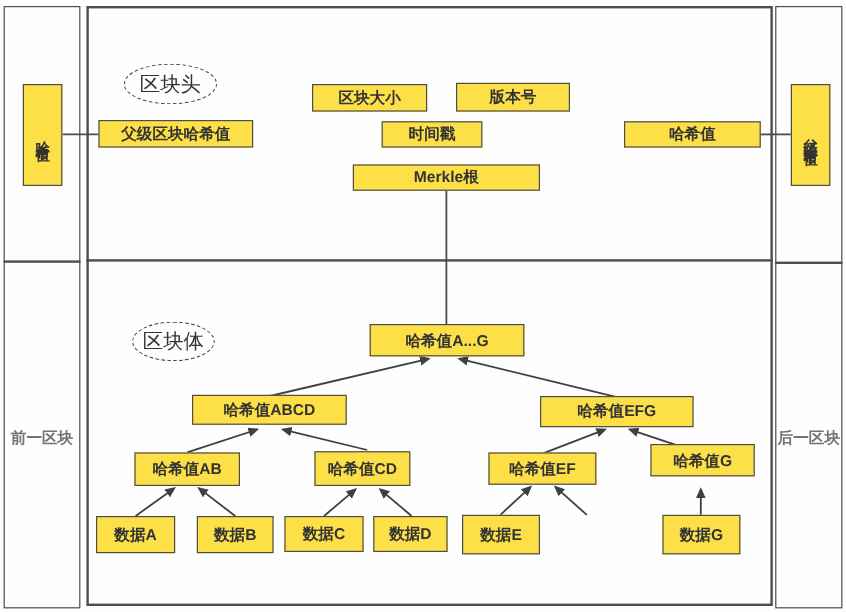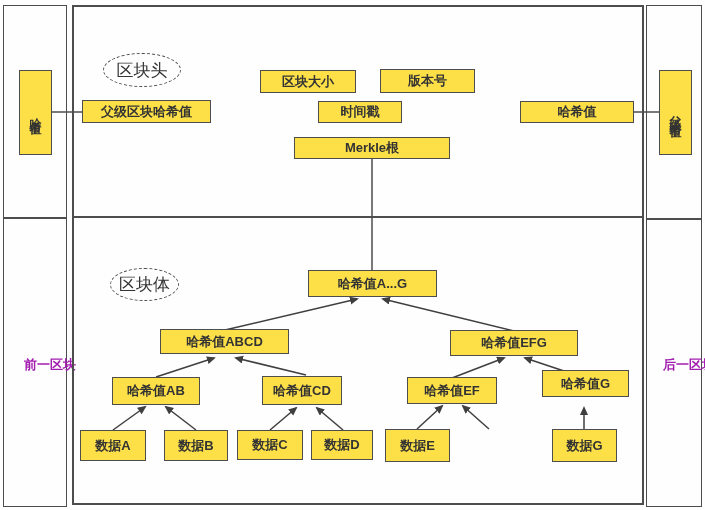--- a/index.html
+++ b/index.html
@@ -13,23 +13,22 @@
   .box{
     position:absolute;border:1.5px solid #4d4d4d;background:#fde047;box-sizing:border-box;
     display:flex;align-items:center;justify-content:center;
     font-size:13px;font-weight:bold;color:#333;white-space:nowrap;
   }
   .vlabel{
     writing-mode:vertical-rl;text-orientation:upright;
     font-size:12px;letter-spacing:3px;line-height:1;
   }
   .collabel{
-    position:absolute;text-align:center;font-size:13px;font-weight:bold;color:#a21caf;
+    position:absolute;text-align:center;font-size:13px;font-weight:bold;color:#737373;
     white-space:nowrap;
-    margin-left:15px;
   }
   .ellipse{
     position:absolute;border:1.6px dashed #4d4d4d;border-radius:50%;
     display:flex;align-items:center;justify-content:center;background:#fff0;
     font-size:17px;font-weight:normal;color:#333;box-sizing:border-box;white-space:nowrap;
   }
   svg.wires{position:absolute;left:0;top:0;pointer-events:none;}
 </style>
 </head>
 <body>

